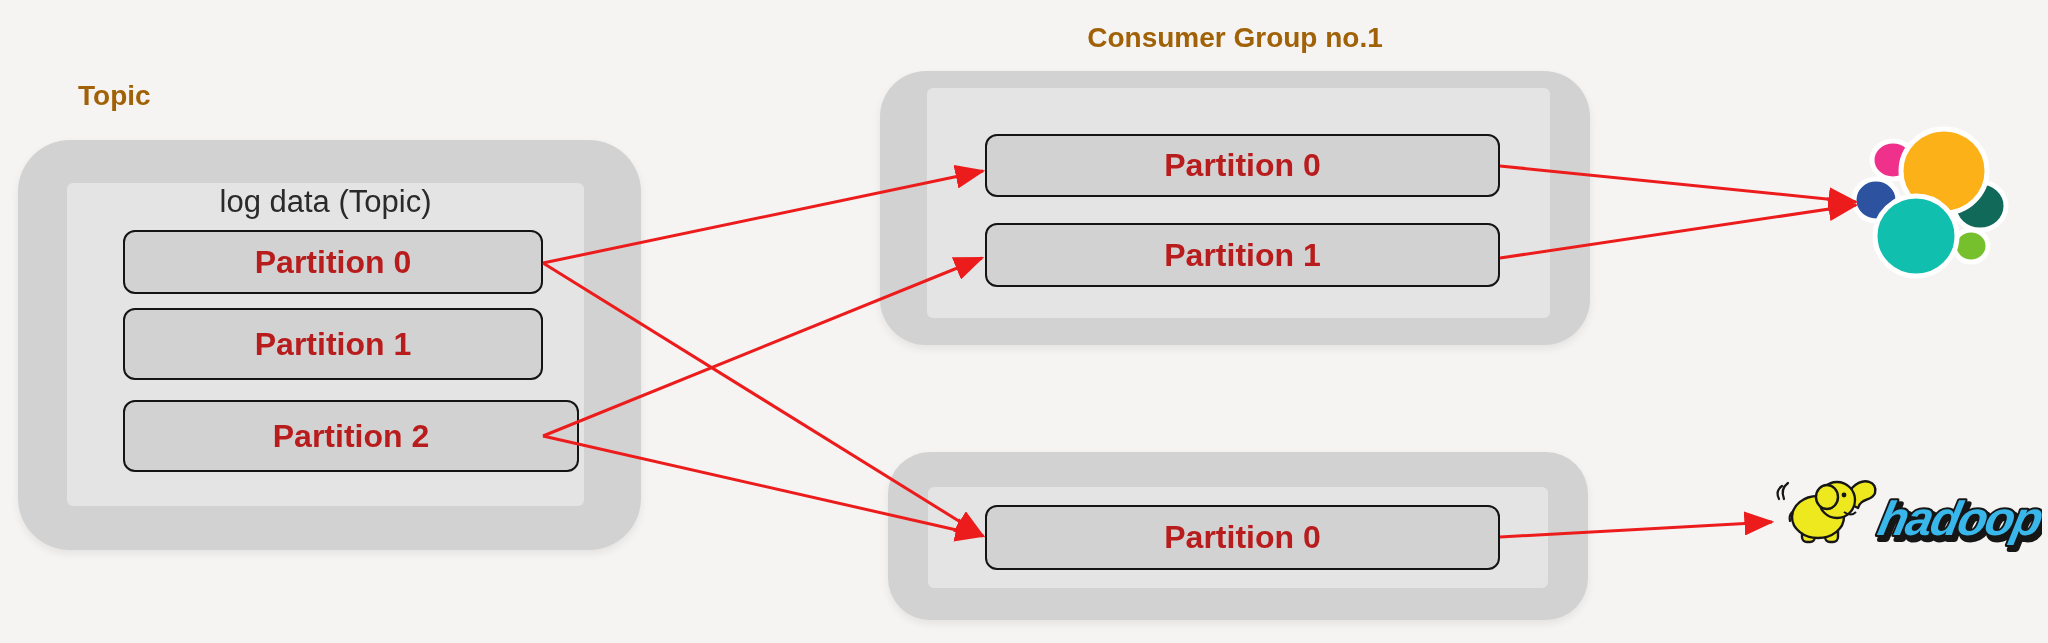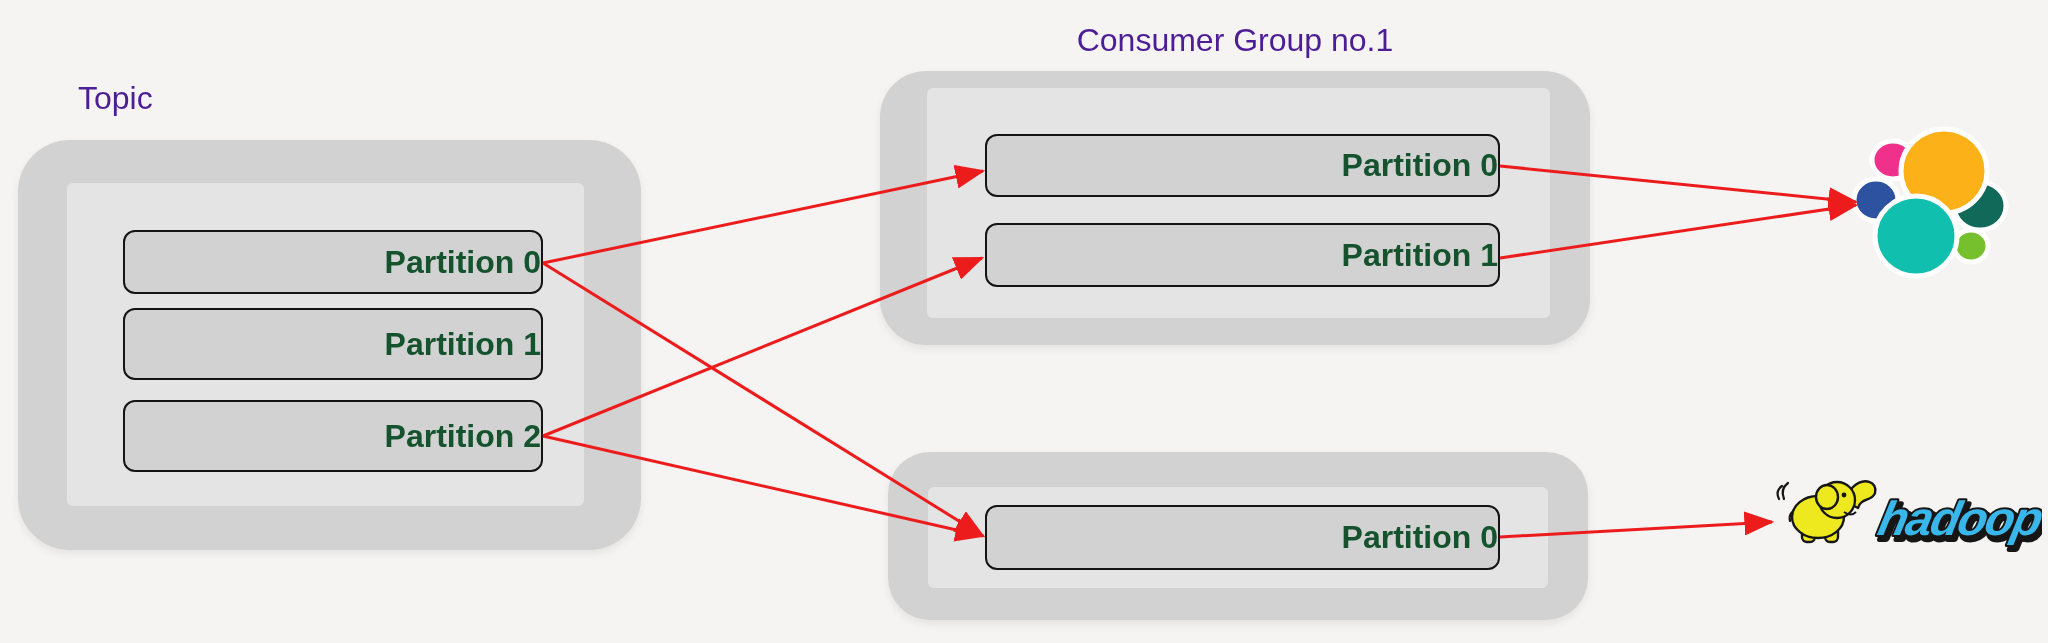--- a/index.html
+++ b/index.html
@@ -10,53 +10,54 @@
   }
   .abs{position:absolute;}
   .outer-box{
     position:absolute;background:#d2d2d2;
     box-shadow:0 4px 8px rgba(0,0,0,0.07);
   }
   .inner-box{position:absolute;background:#e4e4e4;border-radius:6px;}
   .partition{
     position:absolute;background:#d2d2d2;
     border:2.5px solid #141414;border-radius:12px;
-    display:flex;align-items:center;justify-content:flex-end;
-    font-size:32px;font-weight:600;color:#14532d;
+    display:flex;align-items:center;justify-content:center;
+    font-size:32px;font-weight:600;color:#b91c1c;
     box-sizing:border-box;
   }
   .big-title{
-    position:absolute;font-size:32px;font-weight:400;color:#4c1d95;
+    position:absolute;font-size:28px;font-weight:700;color:#a16207;
     white-space:nowrap;
   }
   .center-title{text-align:center;}
   .topic-label{
     position:absolute;font-size:31px;font-weight:400;color:#2a2a2a;
     text-align:center;
   }
   #arrow-layer{position:absolute;left:0;top:0;pointer-events:none;}
   svg text{user-select:none;}
 </style>
 </head>
 <body>
 
 <div id="canvas">
 
   <div class="big-title" style="left:78px;top:80px;">Topic</div>
 
   <div class="outer-box" style="left:18px;top:140px;width:623px;height:410px;border-radius:52px;"></div>
   <div class="inner-box" style="left:67px;top:183px;width:517px;height:323px;"></div>
+  <div class="topic-label" style="left:67px;top:184px;width:517px;">log data (Topic)</div>
 
   <div class="partition" style="left:123px;top:230px;width:420px;height:64px;">
     <span>Partition 0</span>
   </div>
   <div class="partition" style="left:123px;top:308px;width:420px;height:72px;">
     <span>Partition 1</span>
   </div>
-  <div class="partition" style="left:123px;top:400px;width:420px;height:72px;">
+  <div class="partition" style="left:123px;top:400px;width:456px;height:72px;">
     <span>Partition 2</span>
   </div>
 
   <div class="big-title center-title" style="left:880px;top:22px;width:710px;">Consumer Group no.1</div>
 
   <div class="outer-box" style="left:880px;top:71px;width:710px;height:274px;border-radius:46px;"></div>
   <div class="inner-box" style="left:927px;top:88px;width:623px;height:230px;"></div>
 
   <div class="partition" style="left:985px;top:134px;width:515px;height:63px;">
     <span>Partition 0</span>

